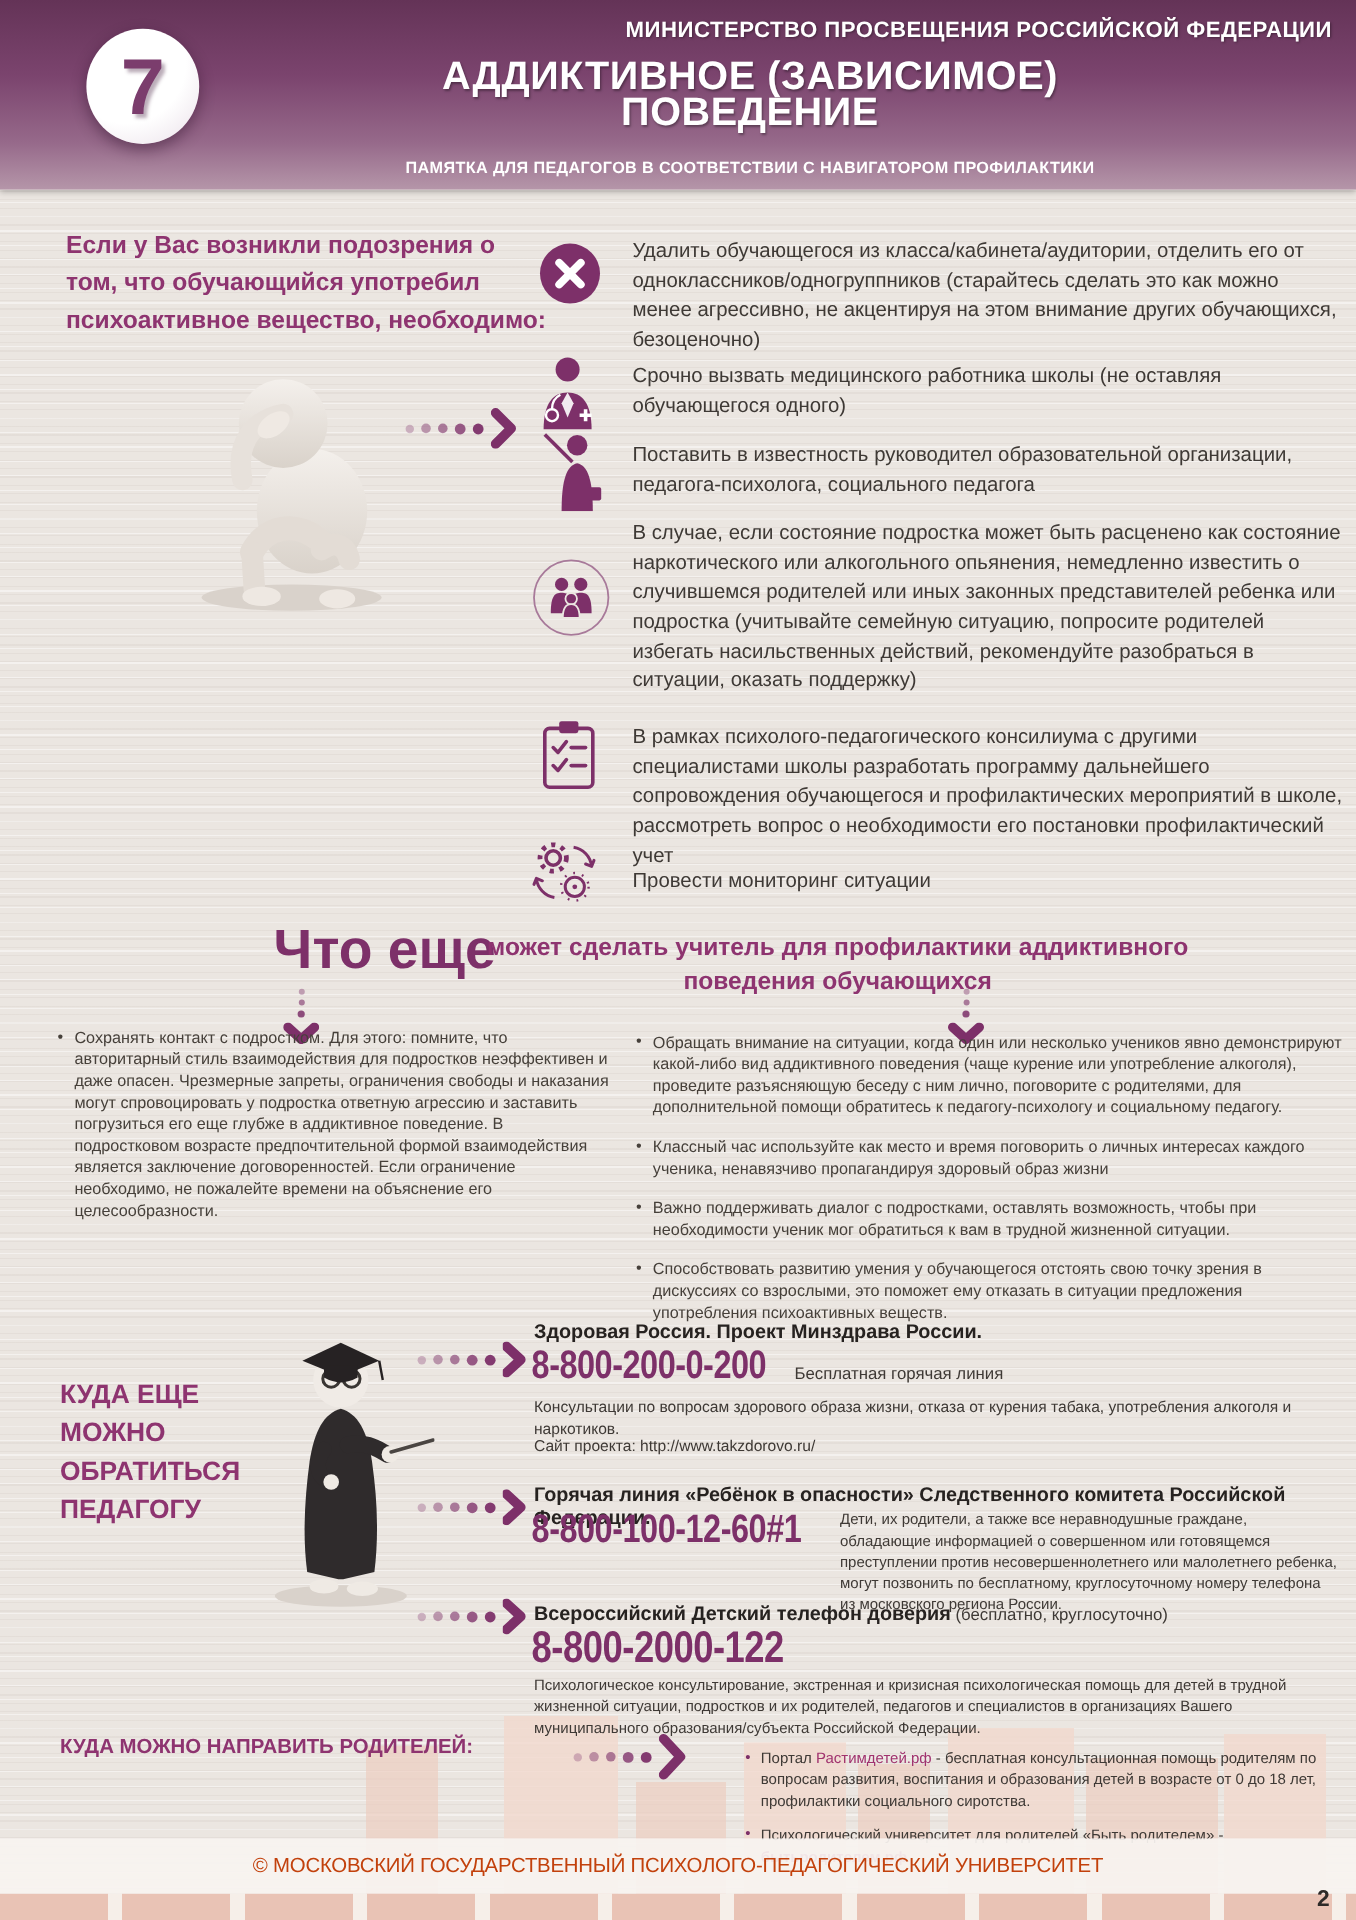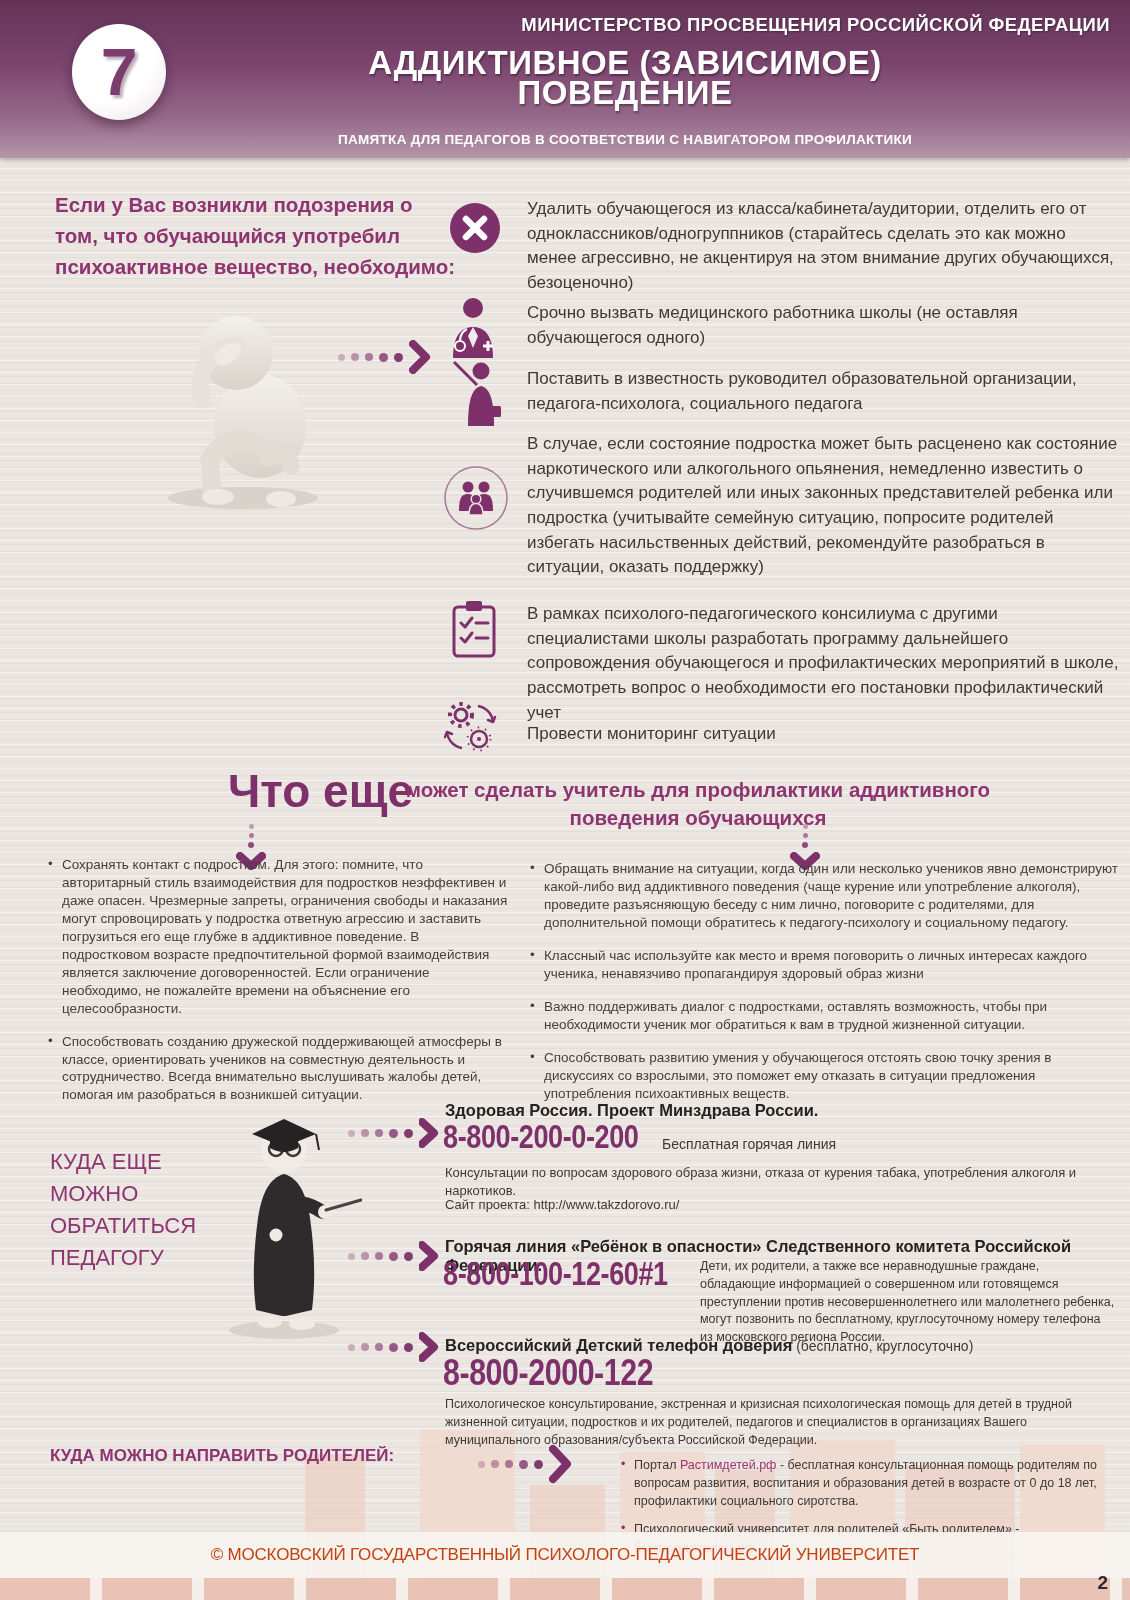--- a/index.html
+++ b/index.html
@@ -46,21 +46,21 @@
   .arrow-d i:nth-child(2){width:5px;height:5px;opacity:.6;}
   .arrow-d i:nth-child(3){width:6px;height:6px;opacity:.85;}
   
   .we-h{position:absolute;left:228px;top:764px;font-size:46px;font-weight:bold;color:#7d3069;z-index:2;}
   .we-sub{position:absolute;left:398px;top:776px;width:600px;text-align:center;font-size:20.5px;
     font-weight:bold;color:#8e3470;line-height:1.35;z-index:2;}
   .blist{position:absolute;margin:0;padding:0;list-style:none;font-size:13.5px;line-height:1.33;color:#46403a;z-index:2;}
   .blist li{position:relative;padding-left:16px;margin-bottom:15px;}
   .blist li::before{content:"\2022";position:absolute;left:2px;top:-1px;color:#46403a;}
   
-  .c-label{position:absolute;left:50px;top:1146px;width:180px;font-size:22px;font-weight:normal;
+  .c-label{position:absolute;left:50px;top:1146px;width:180px;font-size:22px;font-weight:bold;
     color:#8e3470;line-height:1.45;z-index:2;}
   .h-title{position:absolute;margin:0;font-weight:bold;font-size:16.5px;color:#262220;z-index:2;}
   .h-title .note{font-weight:normal;font-size:14px;color:#3e3935;}
   .h-phone{position:absolute;margin:0;font-weight:bold;font-size:33px;color:#7d3069;letter-spacing:-.5px;
     transform:scaleX(.82);transform-origin:0 50%;white-space:nowrap;z-index:2;}
   .h-note{position:absolute;font-size:14px;color:#3e3935;z-index:2;}
   .h-desc{position:absolute;margin:0;font-size:13px;line-height:1.42;color:#3e3935;z-index:2;}
   .p-label{position:absolute;left:50px;top:1446px;font-size:17px;font-weight:bold;color:#8e3470;z-index:2;text-align:center;}
   .p-list{position:absolute;left:605px;top:1440px;width:515px;margin:16px;padding:0;list-style:none;
     font-size:12.5px;line-height:1.45;color:#3e3935;z-index:2;}
@@ -209,21 +209,20 @@
     <i></i>
       <i></i>
       <i></i>
     <svg class="chev" width="30" height="18" viewBox="0 0 30 18">
       <path d="M4 4 L15 14 L26 4"></path>
       </svg>
   </div>
 
   <ul class="blist" style="left:46px;top:856px;width:462px;">
     <li>Сохранять контакт с подростком. Для этого: помните, что авторитарный стиль взаимодействия для подростков неэффективен и даже опасен. Чрезмерные запреты, ограничения свободы и наказания могут спровоцировать у подростка ответную агрессию и заставить погрузиться его еще глубже в аддиктивное поведение. В подростковом возрасте предпочтительной формой взаимодействия является заключение договоренностей. Если ограничение необходимо, не пожалейте времени на объяснение его целесообразности.</li>
-    <li>Способствовать созданию дружеской поддерживающей атмосферы в классе, ориентировать учеников на совместную деятельность и  сотрудничество. Всегда внимательно выслушивать жалобы детей, помогая им разобраться в возникшей ситуации.</li>
   </ul>
   <ul class="blist" style="left:528px;top:860px;width:594px;">
     <li>Обращать внимание на ситуации, когда один или несколько учеников явно демонстрируют какой-либо вид аддиктивного поведения (чаще курение или употребление алкоголя), проведите разъясняющую беседу с ним лично, поговорите с родителями, для дополнительной помощи обратитесь к педагогу-психологу и социальному педагогу.</li>
     <li>Классный час используйте как место и время поговорить о личных интересах каждого ученика, ненавязчиво пропагандируя здоровый образ жизни</li>
     <li>Важно поддерживать диалог с подростками, оставлять возможность, чтобы при необходимости ученик мог обратиться к вам в трудной жизненной ситуации.</li>
     <li>Способствовать развитию умения у обучающегося отстоять свою точку зрения в дискуссиях со взрослыми, это поможет ему отказать в ситуации предложения употребления психоактивных веществ.</li>
   </ul>
 
   <div class="c-label">КУДА ЕЩЕ МОЖНО ОБРАТИТЬСЯ ПЕДАГОГУ</div>
 

